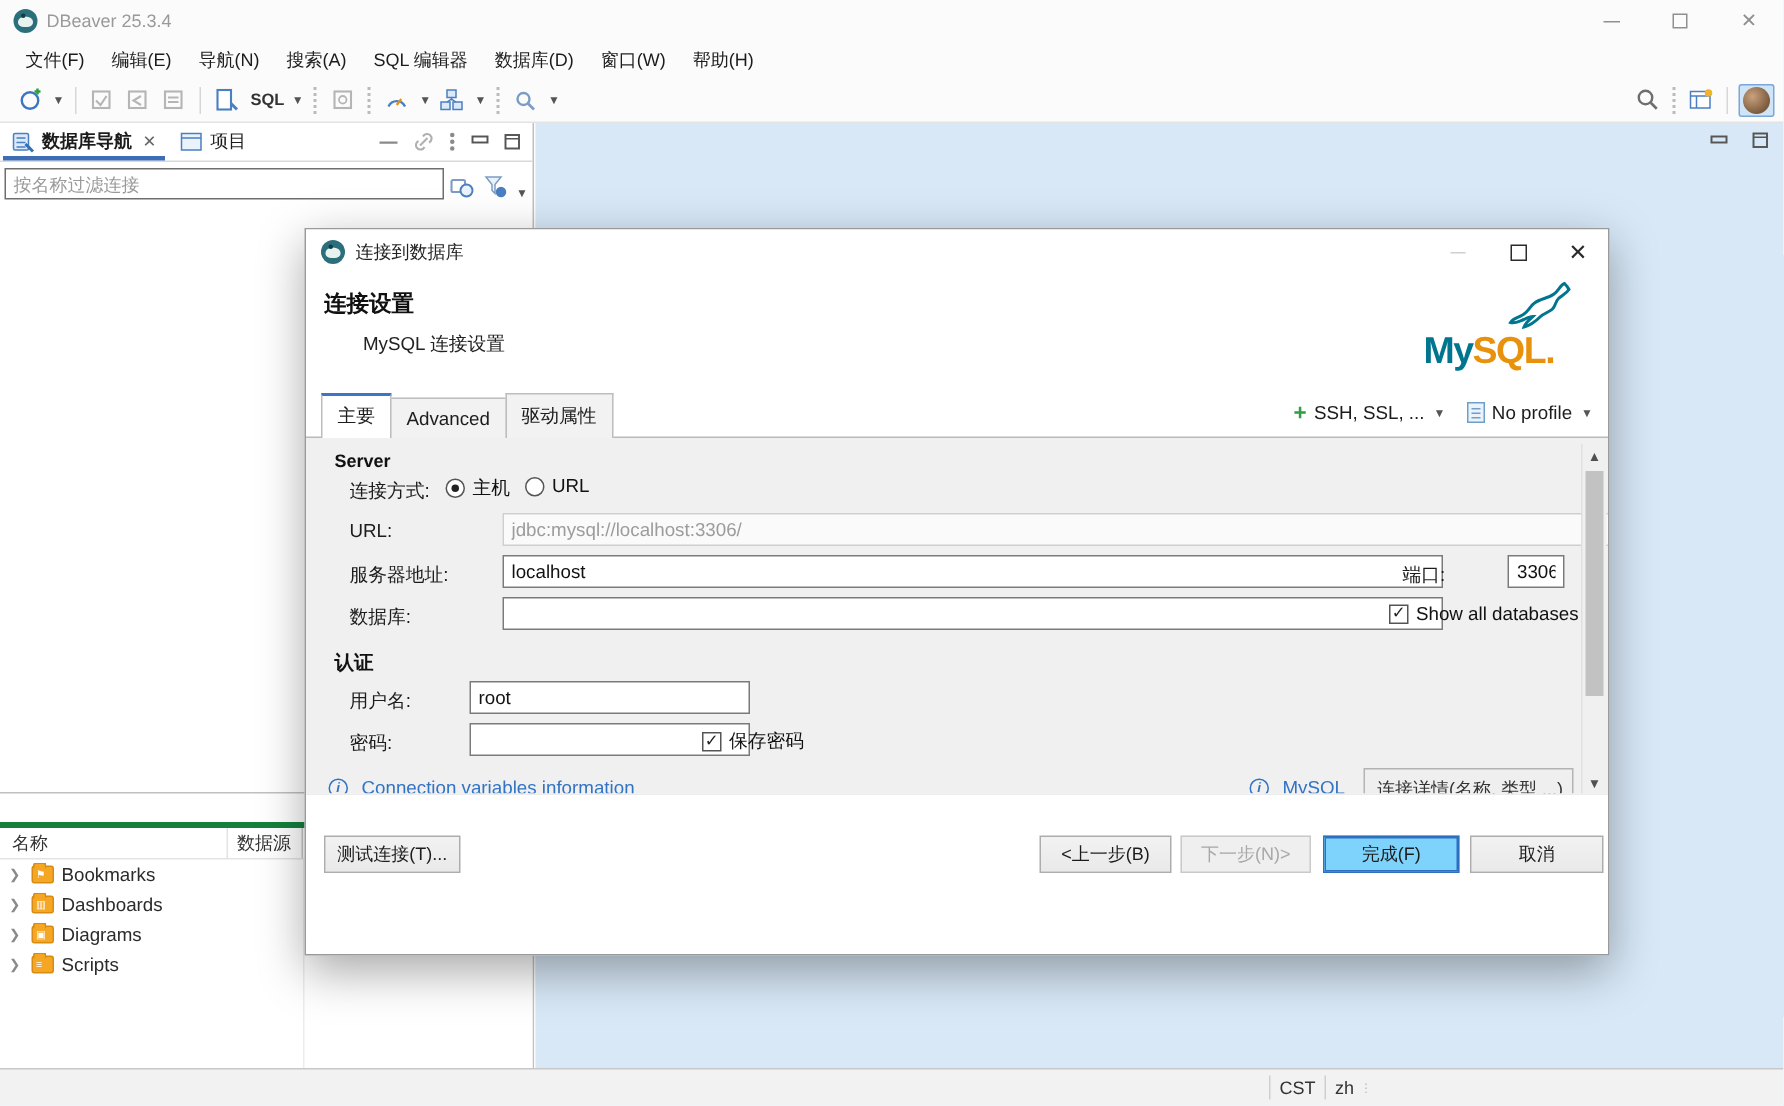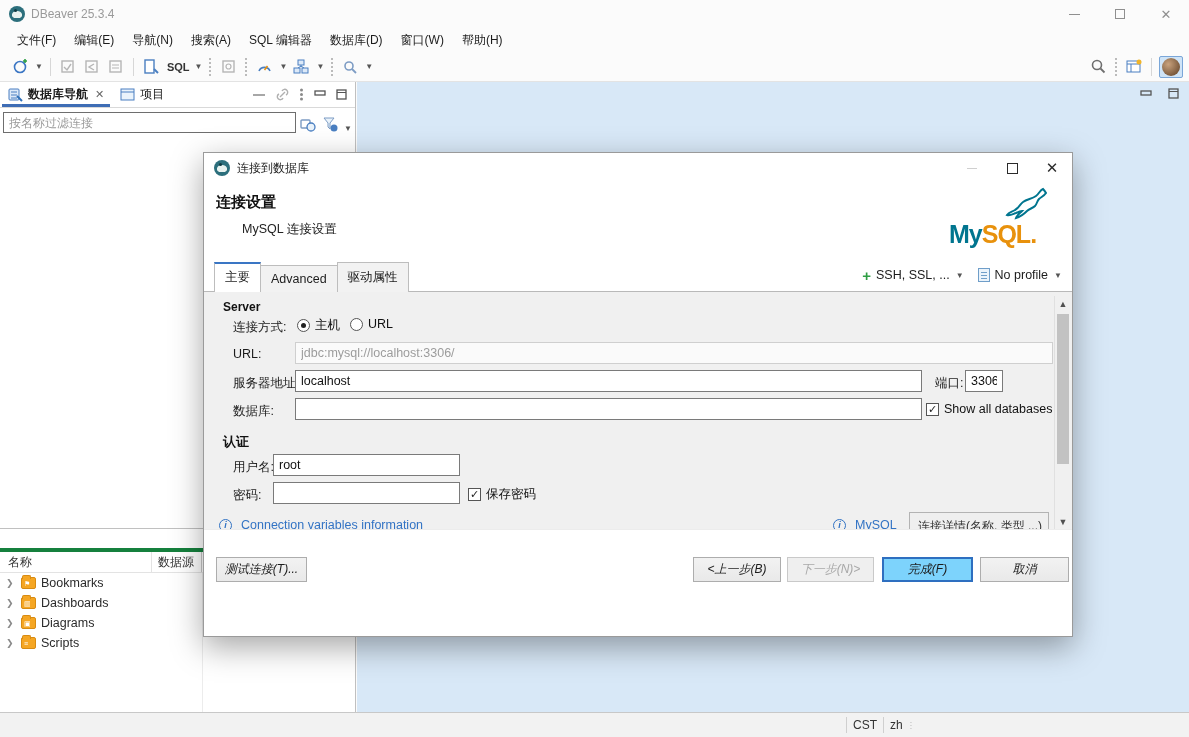--- a/index.html
+++ b/index.html
@@ -93,36 +93,36 @@
   .dlg-tab.active { background:#fff; border-top:2px solid #3a76c4; padding-top:5px; z-index:2; }
   .dlg-tabrow-right { position:absolute; right:10px; top:0; height:100%; display:flex; align-items:center; gap:14px; }
   .ssh-group,.profile-group { display:flex; align-items:center; gap:5px; font-size:12.5px; color:#1c1c1c; }
   .plus-green { color:#2f9e44; font-weight:bold; font-size:15px; }
   .doc-ico { width:12px; height:14px; border:1px solid #6f9ec9; background:#eaf3fb; position:relative; }
   .doc-ico::after { content:""; position:absolute; left:2px; top:3px; right:2px; height:1px; background:#6f9ec9; box-shadow:0 3px 0 #6f9ec9, 0 6px 0 #6f9ec9; }
 
   .dlg-content { position:absolute; left:0; right:0; top:139px; height:239px; background:#f0f0f0; overflow:hidden; border-bottom:1px solid #dcdcdc; }
   .sect { position:absolute; font-weight:bold; font-size:12px; color:#111; }
   .flabel { position:absolute; font-size:12.5px; color:#1c1c1c; }
-  .tb { position:absolute; height:22px; border:1px solid #7a7a7a; background:#fff; font-family:inherit; font-size:12.5px; padding:0 5px; color:#111; }
+  .tb { position:absolute; height:22px; border:1px solid #7a7a7a; background:#fff; font-family:inherit; font-size:12.5px; padding:0 5px; color:#111;margin-left:40px; }
   .tb:disabled { background:#fafafa; border-color:#cfcfcf; color:#9c9c9c; }
   .rdot { width:13px; height:13px; border-radius:50%; border:1px solid #555; background:#fff; position:relative; }
   .rdot.sel::after { content:""; position:absolute; inset:3px; background:#222; border-radius:50%; }
   .cbox { width:13px; height:13px; border:1px solid #555; background:#fff; display:inline-flex; align-items:center; justify-content:center; font-size:11px; color:#222; line-height:1; }
   .cbrow { position:absolute; display:flex; align-items:center; gap:5px; font-size:12.5px; color:#111; }
   .ilink { color:#3273c4; text-decoration:underline; font-size:12.5px; }
   .info-i { display:inline-flex; width:13px; height:13px; border-radius:50%; border:1px solid #3273c4; color:#3273c4; font-size:9px; align-items:center; justify-content:center; font-style:italic; font-weight:bold; margin-right:4px; }
   .details-btn { position:absolute; border:1px solid #b3b3b3; background:#efefef; font-size:12px; color:#333; padding:4px 8px; white-space:nowrap; overflow:hidden; }
 
   .vscroll { position:absolute; right:1px; top:4px; bottom:0; width:17px; background:#f0f0f0; border-left:1px solid #e0e0e0; }
   .vs-arrow { position:absolute; left:0; right:0; height:16px; display:flex; align-items:center; justify-content:center; color:#505050; font-size:9px; }
   .vs-thumb { position:absolute; left:2px; right:2px; top:18px; height:150px; background:#c2c2c2; }
 
   .dlg-footer { position:absolute; left:0; right:0; bottom:0; height:107px; background:#fff; border-top:1px solid #ececec; }
-  .btn { position:absolute; top:27px; height:25px; border:1px solid #adadad; background:linear-gradient(#f2f2f2,#e9e9e9); font-family:inherit; font-size:12px; color:#1c1c1c; text-align:center; line-height:23px;font-style:italic; }
+  .btn { position:absolute; top:27px; height:25px; border:1px solid #adadad; background:linear-gradient(#f2f2f2,#e9e9e9); font-family:inherit; font-size:12px; color:#1c1c1c; text-align:center; line-height:23px; }
   .btn.default { border:1px solid #2e6fc0; box-shadow:inset 0 0 0 1px #2e6fc0; background:#7dd3fc; }
   .btn.disabled { color:#a8a8a8; border-color:#c9c9c9; background:#efefef; }
 </style>
 </head>
 <body>
 
 <div class="app">
 
   <div class="titlebar">
     <span class="dbeaver-badge"></span>

